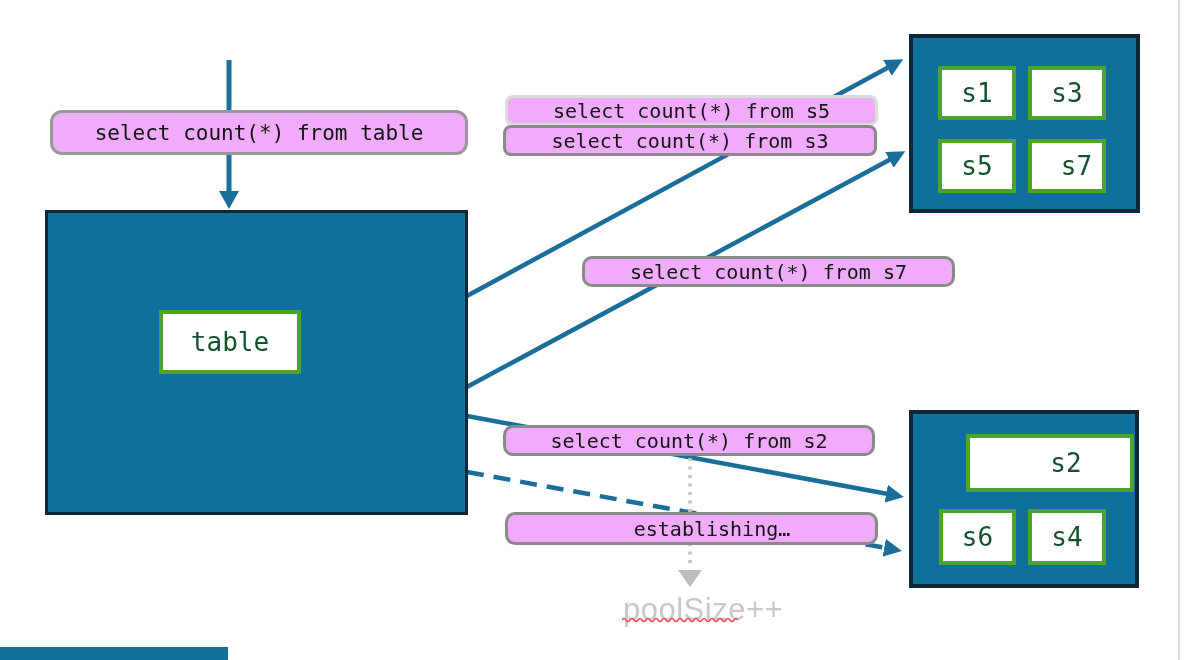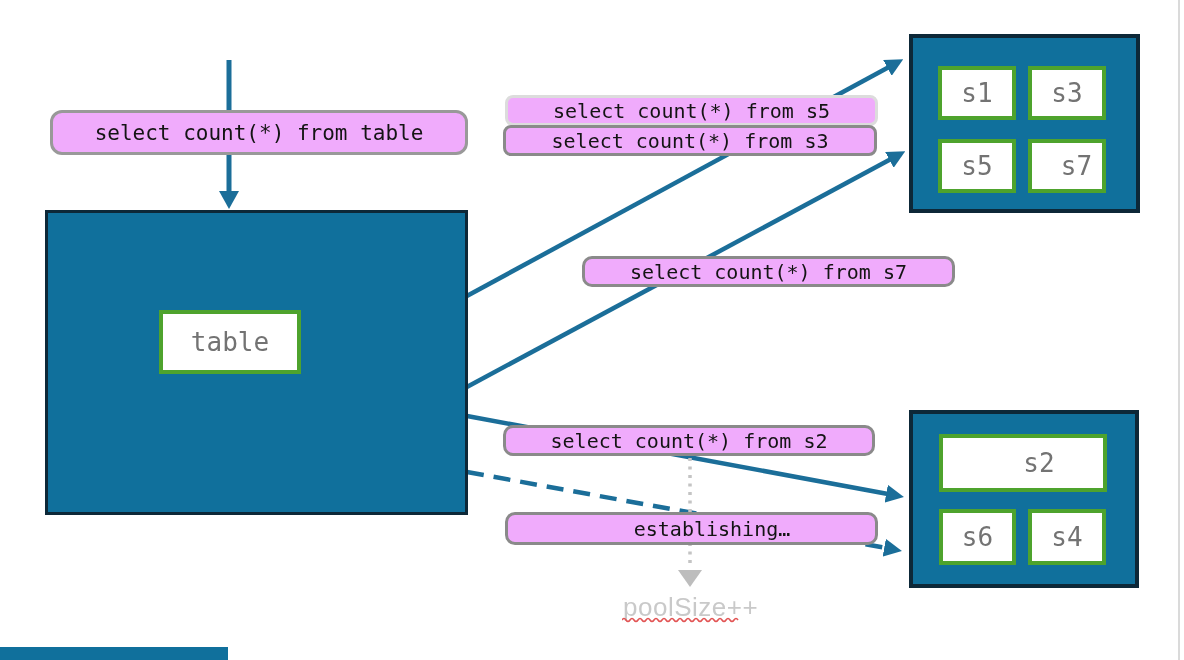--- a/index.html
+++ b/index.html
@@ -13,25 +13,25 @@
     border:3px solid #8a8a8a;border-radius:10px;display:flex;align-items:center;
     justify-content:center;font-size:20px;color:#141414;white-space:nowrap;
   }
   .tealbox{
     position:absolute;z-index:2;box-sizing:border-box;background:#10709c;
     border:4px solid #0d2838;
   }
   .cell{
     position:absolute;z-index:4;box-sizing:border-box;background:#ffffff;
     border:4px solid #4ea32d;display:flex;align-items:center;justify-content:center;
-    font-size:26px;color:#737373;
+    font-size:26px;color:#14532d;
   }
   .pool{
     position:absolute;z-index:3;font-family:"Liberation Sans","DejaVu Sans",sans-serif;
-    font-size:26px;color:#c9c9c9;letter-spacing:0.5px;white-space:nowrap;
+    font-size:31px;color:#c9c9c9;letter-spacing:0.5px;white-space:nowrap;
   }
   .squiggle{position:absolute;z-index:3;}
   .footer-bar{position:absolute;z-index:5;background:#10709c;}
   .edge-line{position:absolute;z-index:0;background:#dadada;}
 </style>
 </head>
 <body>
 
 <div class="canvas">
 
@@ -99,21 +99,21 @@
     <span>s3</span>
   </div>
   <div class="cell" style="left:938px;top:139px;width:78px;height:54px;">
     <span>s5</span>
   </div>
   <div class="cell" style="left:1028px;top:139px;width:78px;height:54px;padding-left:19px;">
     <span>s7</span>
   </div>
 
   <div class="tealbox" style="left:909px;top:410px;width:230px;height:178px;"></div>
-  <div class="cell" style="left:939px;top:434px;width:168px;height:58px;padding-left:32px;">
+  <div class="cell" style="left:966px;top:434px;width:168px;height:58px;padding-left:32px;">
     <span>s2</span>
   </div>
   <div class="cell" style="left:939px;top:509px;width:77px;height:56px;">
     <span>s6</span>
   </div>
   <div class="cell" style="left:1028px;top:509px;width:78px;height:56px;">
     <span>s4</span>
   </div>
 
   <div class="pool" style="left:623px;top:592px;">

